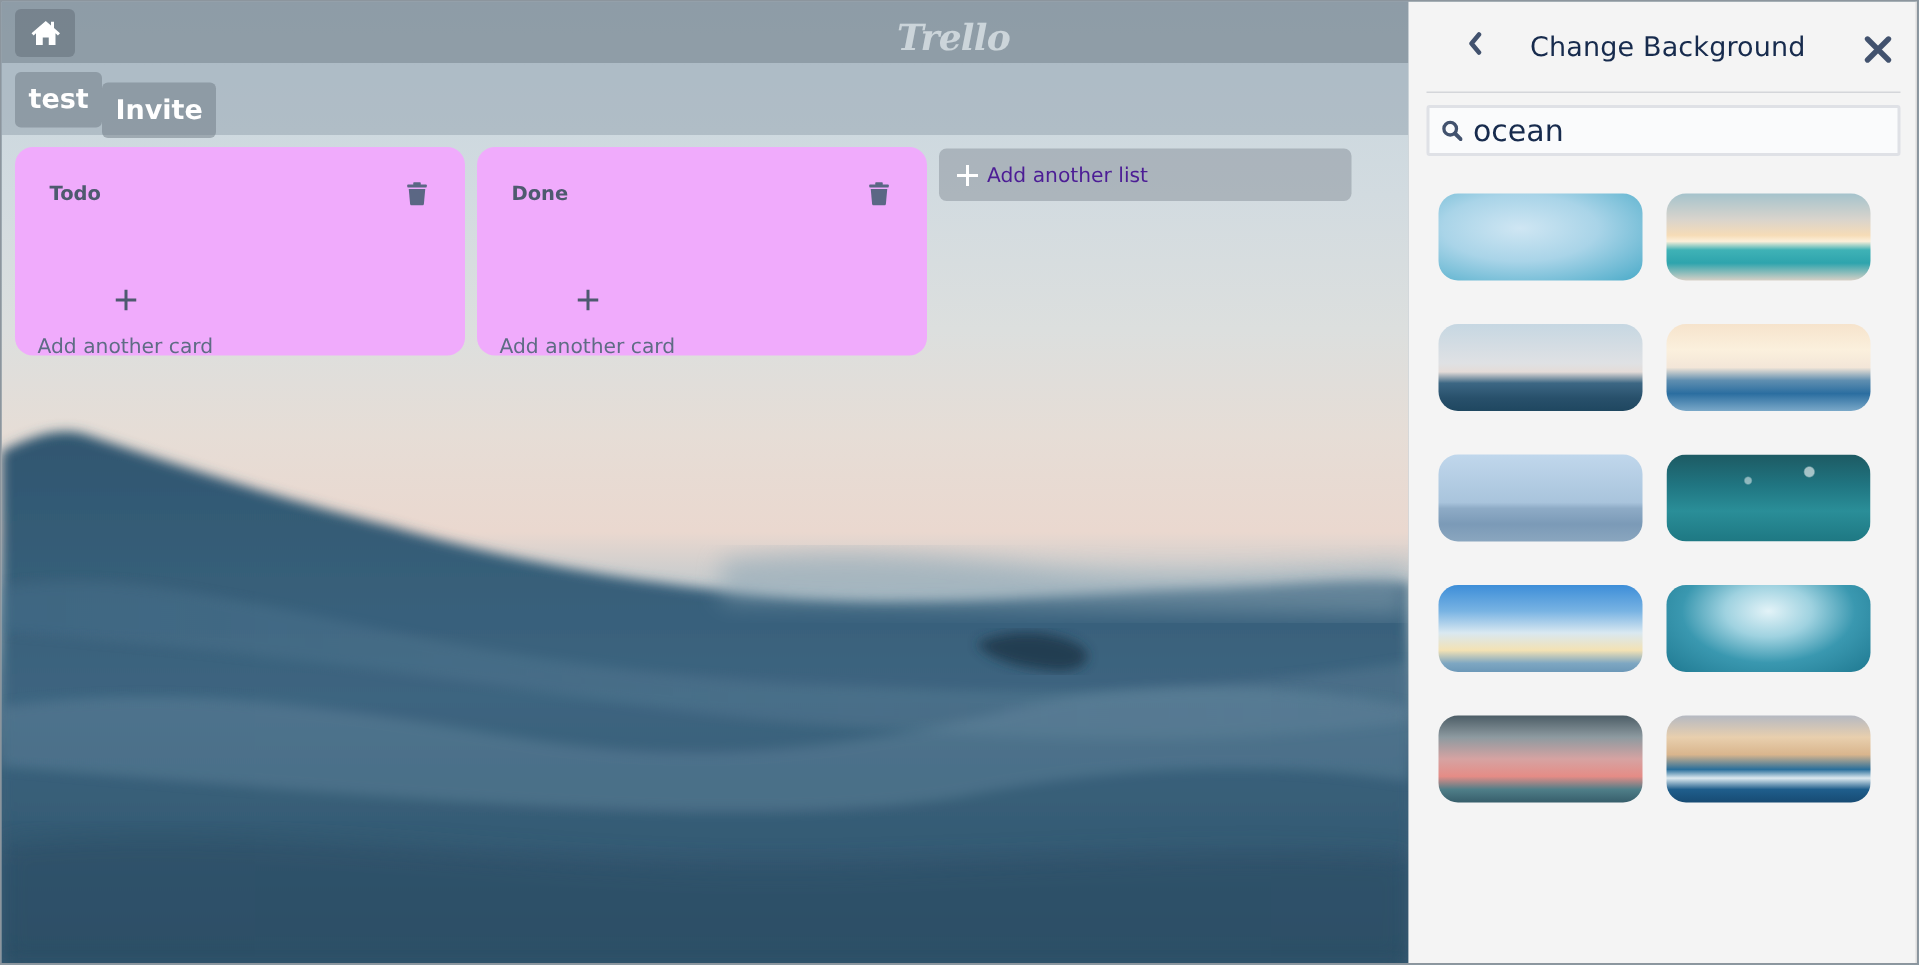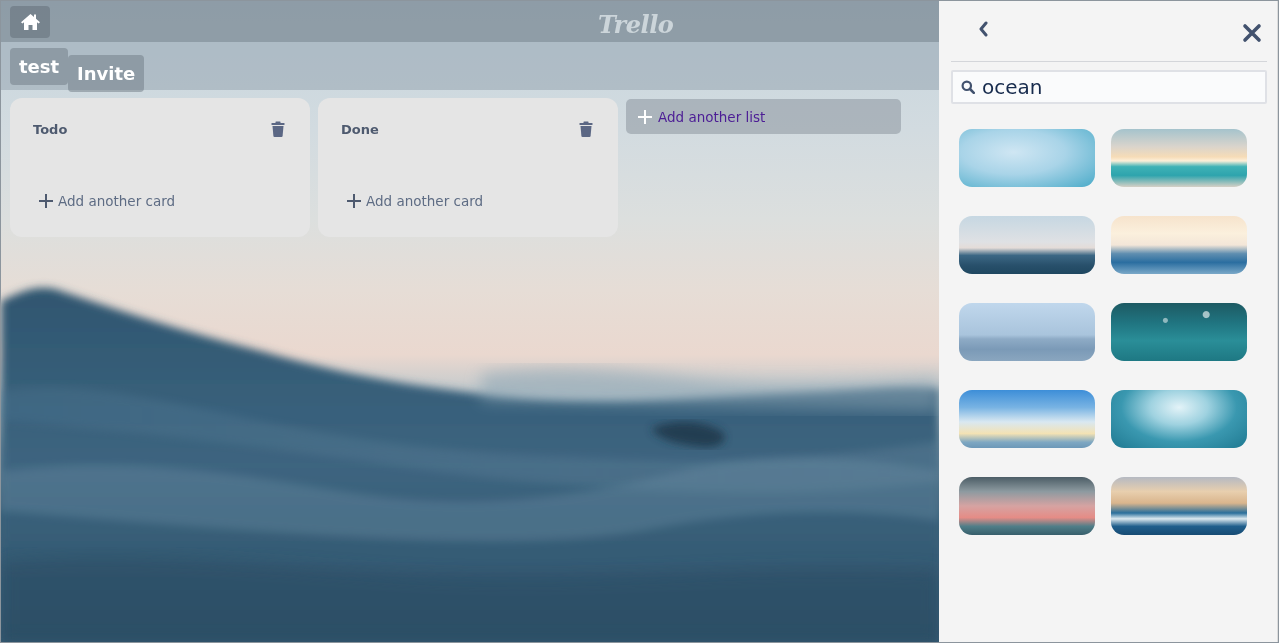--- a/index.html
+++ b/index.html
@@ -44,32 +44,32 @@
     }
     .board-btn {
       position: absolute; top: 6px; height: 37px; padding: 0 9px;
       background: rgba(110,122,132,0.5); border-radius: 4px;
       color: #fff; font-weight: bold; font-size: 18px; line-height: 37px;
       cursor: pointer;
     }
     
     .list {
       position: absolute; top: 97px; width: 300px; height: 139px;
-      background: #e5e5e5; border-radius: 12px;
+      background: #f0abfc; border-radius: 12px;
     }
     .list-title {
       position: absolute; left: 23px; top: 24px;
       font-size: 13px; font-weight: bold; color: #4e5a6f;
     }
     .trash {
       position: absolute; left: 261px; top: 23px; width: 14px; height: 16px; cursor: pointer;
     }
     .add-card {
-      position: absolute; left: 29px; top: 95px; display: flex; align-items: center; gap: 5px;
-      font-size: 13.5px; color: #5e6c84; cursor: pointer;
+      position: absolute; left: 15px; top: 95px; display: flex; align-items: center; gap: 16px;
+      font-size: 13.5px; color: #5e6c84; cursor: pointer; flex-direction: column;
     }
     .add-list {
       position: absolute; left: 625px; top: 98px; width: 275px; height: 35px;
       background: rgba(140,150,158,0.55); border-radius: 5px;
       display: flex; align-items: center; padding-left: 12px; gap: 6px;
       color: #4c1d95; font-size: 13.5px; cursor: pointer;
     }
     
     .panel {
       position: absolute; left: 938px; top: 0; width: 340px; height: 643px;
@@ -202,20 +202,21 @@
   </svg>
   <span>Add another list</span>
 </div>
 
 <div class="panel">
   <div class="panel-back">
     <svg width="10" height="16" viewBox="0 0 10 16">
       <path d="M8 2 L3 8 L8 14" stroke="#42526e" stroke-width="3" fill="none" stroke-linecap="round" stroke-linejoin="round"></path>
     </svg>
   </div>
+  <div class="panel-title">Change Background</div>
   <svg class="panel-close" viewBox="0 0 20 20">
     <path d="M3 3 L17 17 M17 3 L3 17" stroke="#42526e" stroke-width="3.6" stroke-linecap="round"></path>
   </svg>
   <div class="panel-divider"></div>
 
   <div class="search">
     <svg width="14" height="14" viewBox="0 0 14 14">
       <circle cx="5.8" cy="5.8" r="4.2" stroke="#42526e" stroke-width="2.2" fill="none"></circle>
       <path d="M9 9 L12.8 12.8" stroke="#42526e" stroke-width="2.6" stroke-linecap="round"></path>
     </svg>

